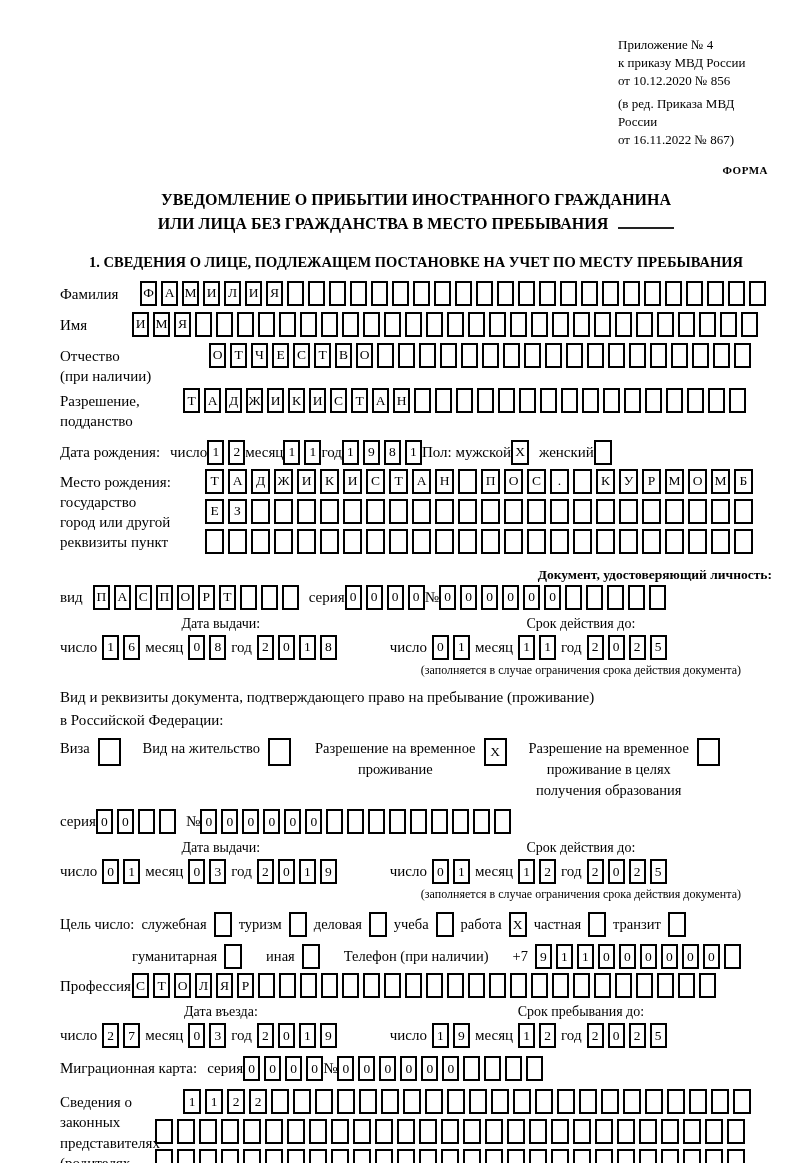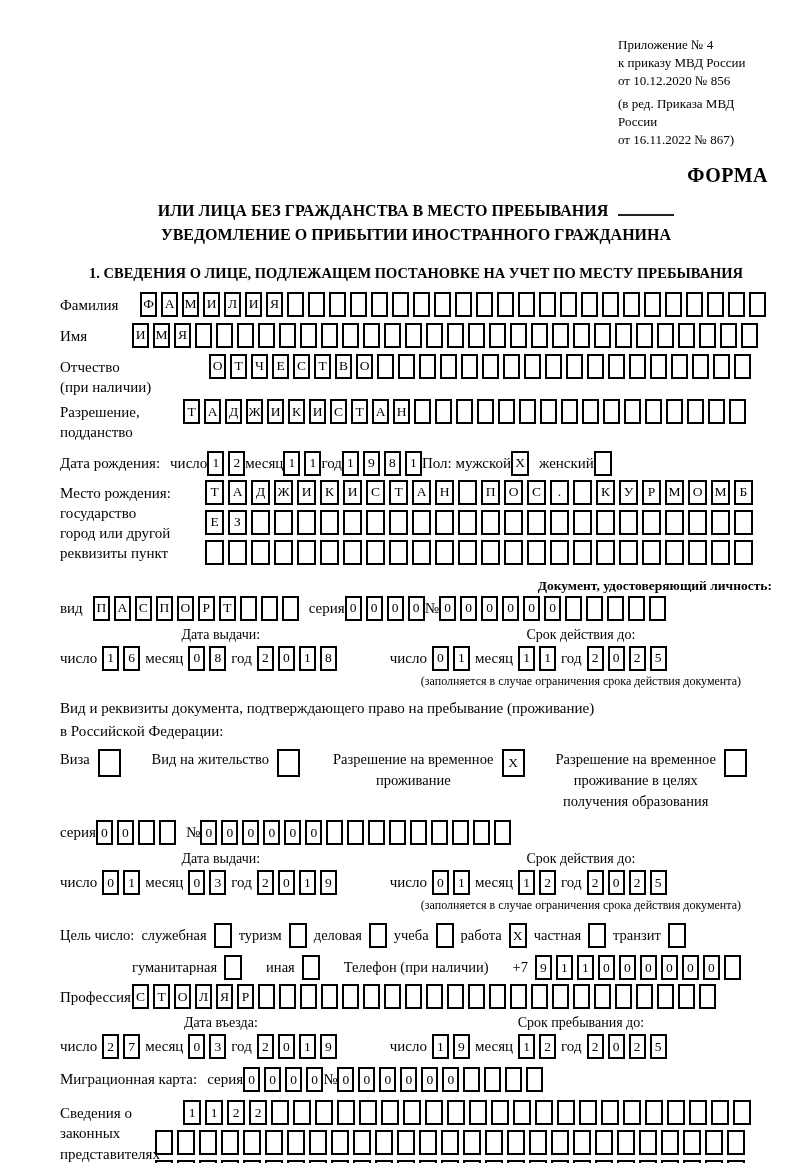--- a/index.html
+++ b/index.html
@@ -4,21 +4,21 @@
 <style>
   html,body{margin:0;padding:0;background:#888;}
   .page{
     width:800px;height:1163px;background:#fff;color:#000;
     font-family:"Liberation Serif","DejaVu Serif",serif;
     position:relative;box-sizing:border-box;
     padding:36px 28px 10px 60px;overflow:hidden;
   }
   .hdr{margin-left:558px;font-size:13px;line-height:1.38;}
   .hdr .gap{margin-top:5px;}
-  .forma{text-align:right;font-weight:bold;font-size:20px;margin-top:15px;padding-right:4px;letter-spacing:.5px;}
+  .forma{text-align:right;font-weight:bold;font-size:11px;margin-top:15px;padding-right:4px;letter-spacing:.5px;}
   .title{text-align:center;font-weight:bold;font-size:16px;line-height:1.5;margin-top:12px;}
   .blank-line{display:inline-block;width:56px;height:13px;border-bottom:2px solid #222;margin-left:10px;}
   .sec{text-align:center;font-weight:bold;font-size:14.5px;margin-top:18px;}
   .row{display:flex;align-items:flex-start;margin-top:6px;font-size:15px;}
   .lbl{flex:0 0 auto;line-height:1.35;padding-top:3px;}
   .w70{width:72px;} .w147{width:149px;} .w121{width:123px;} .w143{width:145px;} .w93{width:95px;}
   .cells{display:flex;gap:4px;flex-wrap:nowrap;}
   .cell{
     width:17px;height:25px;border:2px solid #000;box-sizing:border-box;
     display:flex;align-items:center;justify-content:center;
@@ -31,21 +31,21 @@
   .inlineflex{display:flex;align-items:center;font-size:15px;}
   .mt2{margin-top:2px;} .mt4{margin-top:4px;} .mt8{margin-top:8px;} .mt10{margin-top:10px;gap:8px;}
   .doc-head{text-align:right;font-weight:bold;font-size:13.5px;margin-top:8px;}
   .date-pair{display:flex;margin-top:6px;}
   .date-col{width:330px;}
   .date-col.rt{width:392px;margin-left:8px;}
   .date-head{text-align:center;font-size:14px;margin-bottom:3px;}
   .date-line{display:flex;align-items:center;gap:5px;font-size:15px;}
   .date-note{font-size:12px;margin-top:3px;text-align:center;white-space:nowrap;}
   .plain{font-size:15px;line-height:1.55;margin-top:8px;}
-  .visa-row{display:flex;align-items:flex-start;gap:17px;margin-top:6px;font-size:14.5px;}
+  .visa-row{display:flex;align-items:flex-start;gap:8px;margin-top:6px;font-size:14.5px;}
   .visa-opt{display:flex;align-items:flex-start;gap:8px;}
   .opt-label{text-align:center;line-height:1.45;}
   .purpose-row{display:flex;align-items:center;gap:7px;font-size:14.5px;margin-top:10px;flex-wrap:nowrap;}
   .sp{flex:0 0 10px;}
 </style>
 </head>
 <body>
 
 <div class="page">
 
@@ -53,22 +53,22 @@
     <div>Приложение № 4</div>
     <div>к приказу МВД России</div>
     <div>от 10.12.2020 № 856</div>
     <div class="gap">(в ред. Приказа МВД России</div>
     <div>от 16.11.2022 № 867)</div>
   </div>
 
   <div class="forma">ФОРМА</div>
 
   <div class="title">
+    <div>УВЕДОМЛЕНИЕ О ПРИБЫТИИ ИНОСТРАННОГО ГРАЖДАНИНА</div>
     <div><span>ИЛИ ЛИЦА БЕЗ ГРАЖДАНСТВА В МЕСТО ПРЕБЫВАНИЯ</span><span class="blank-line"></span></div>
-    <div>УВЕДОМЛЕНИЕ О ПРИБЫТИИ ИНОСТРАННОГО ГРАЖДАНИНА</div>
   </div>
 
   <div class="sec">1. СВЕДЕНИЯ О ЛИЦЕ, ПОДЛЕЖАЩЕМ ПОСТАНОВКЕ НА УЧЕТ ПО МЕСТУ ПРЕБЫВАНИЯ</div>
 
   <div class="row mt10">
     <div class="lbl w70">Фамилия</div>
     <div class="cells">
         <div class="cell">Ф</div>
         <div class="cell">А</div>
         <div class="cell">М</div>

